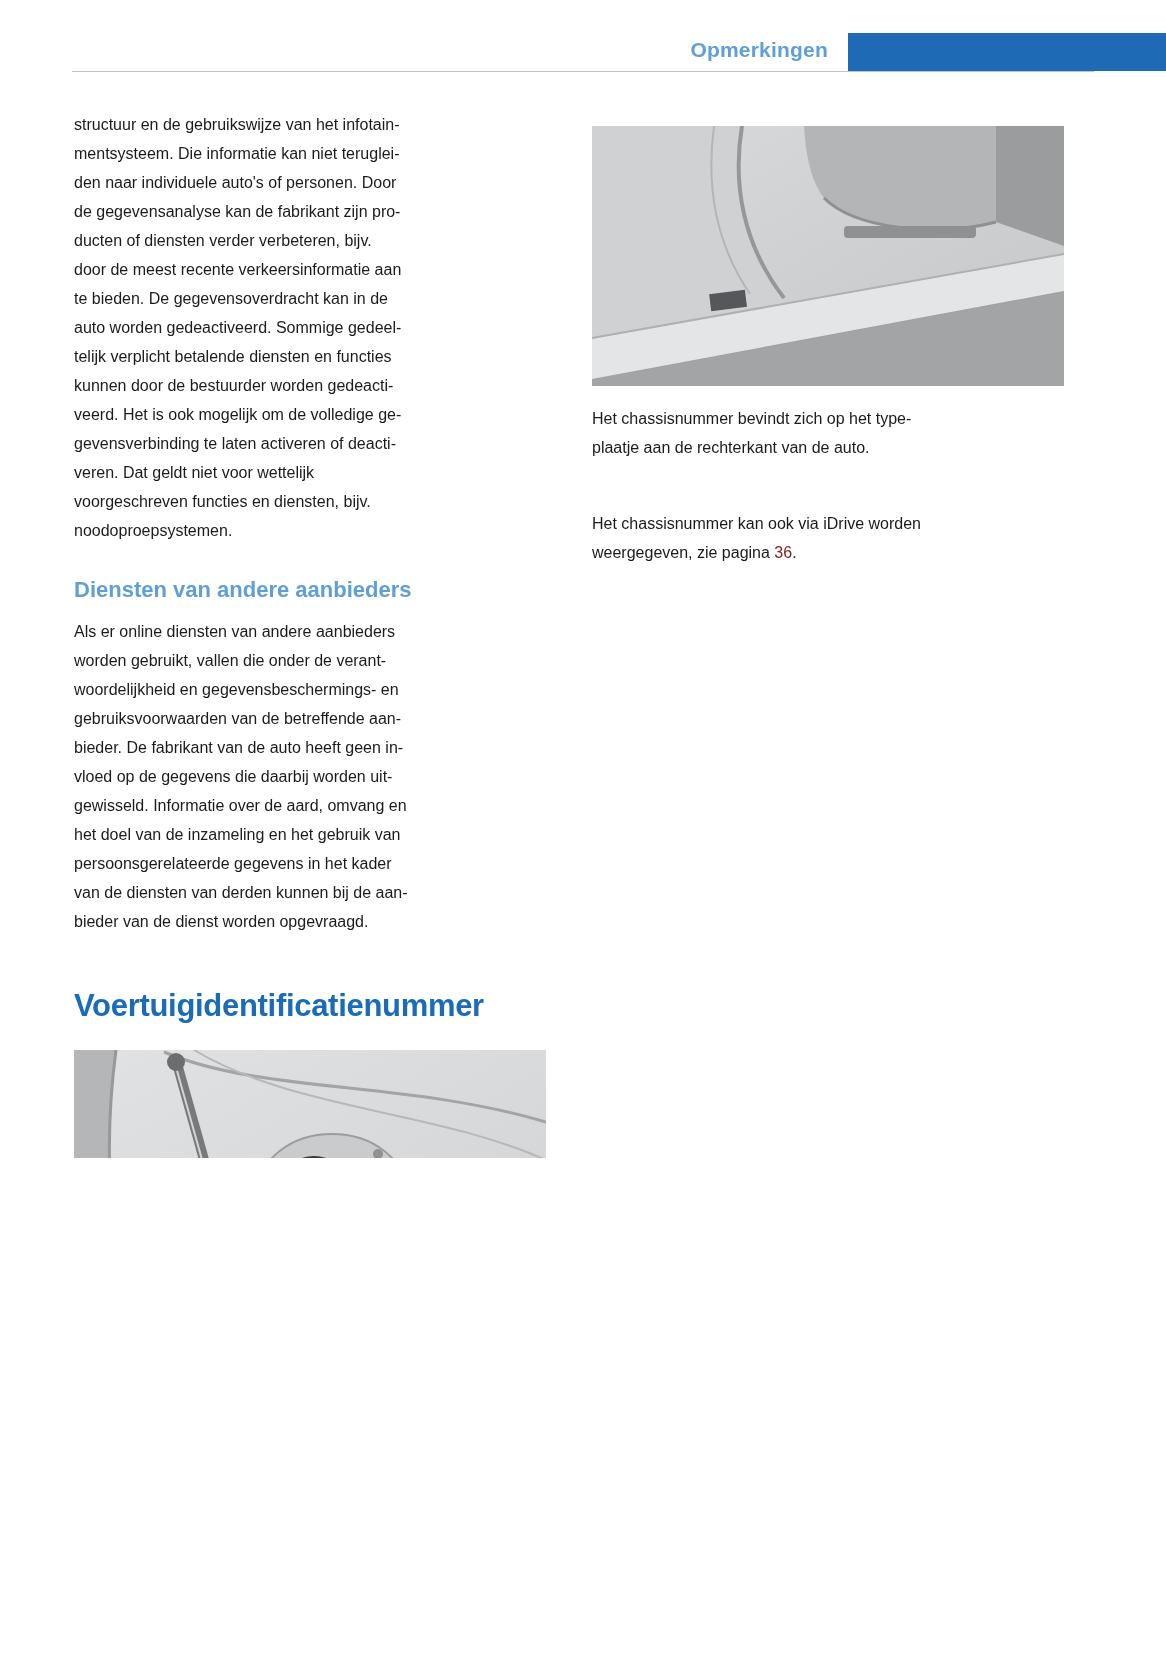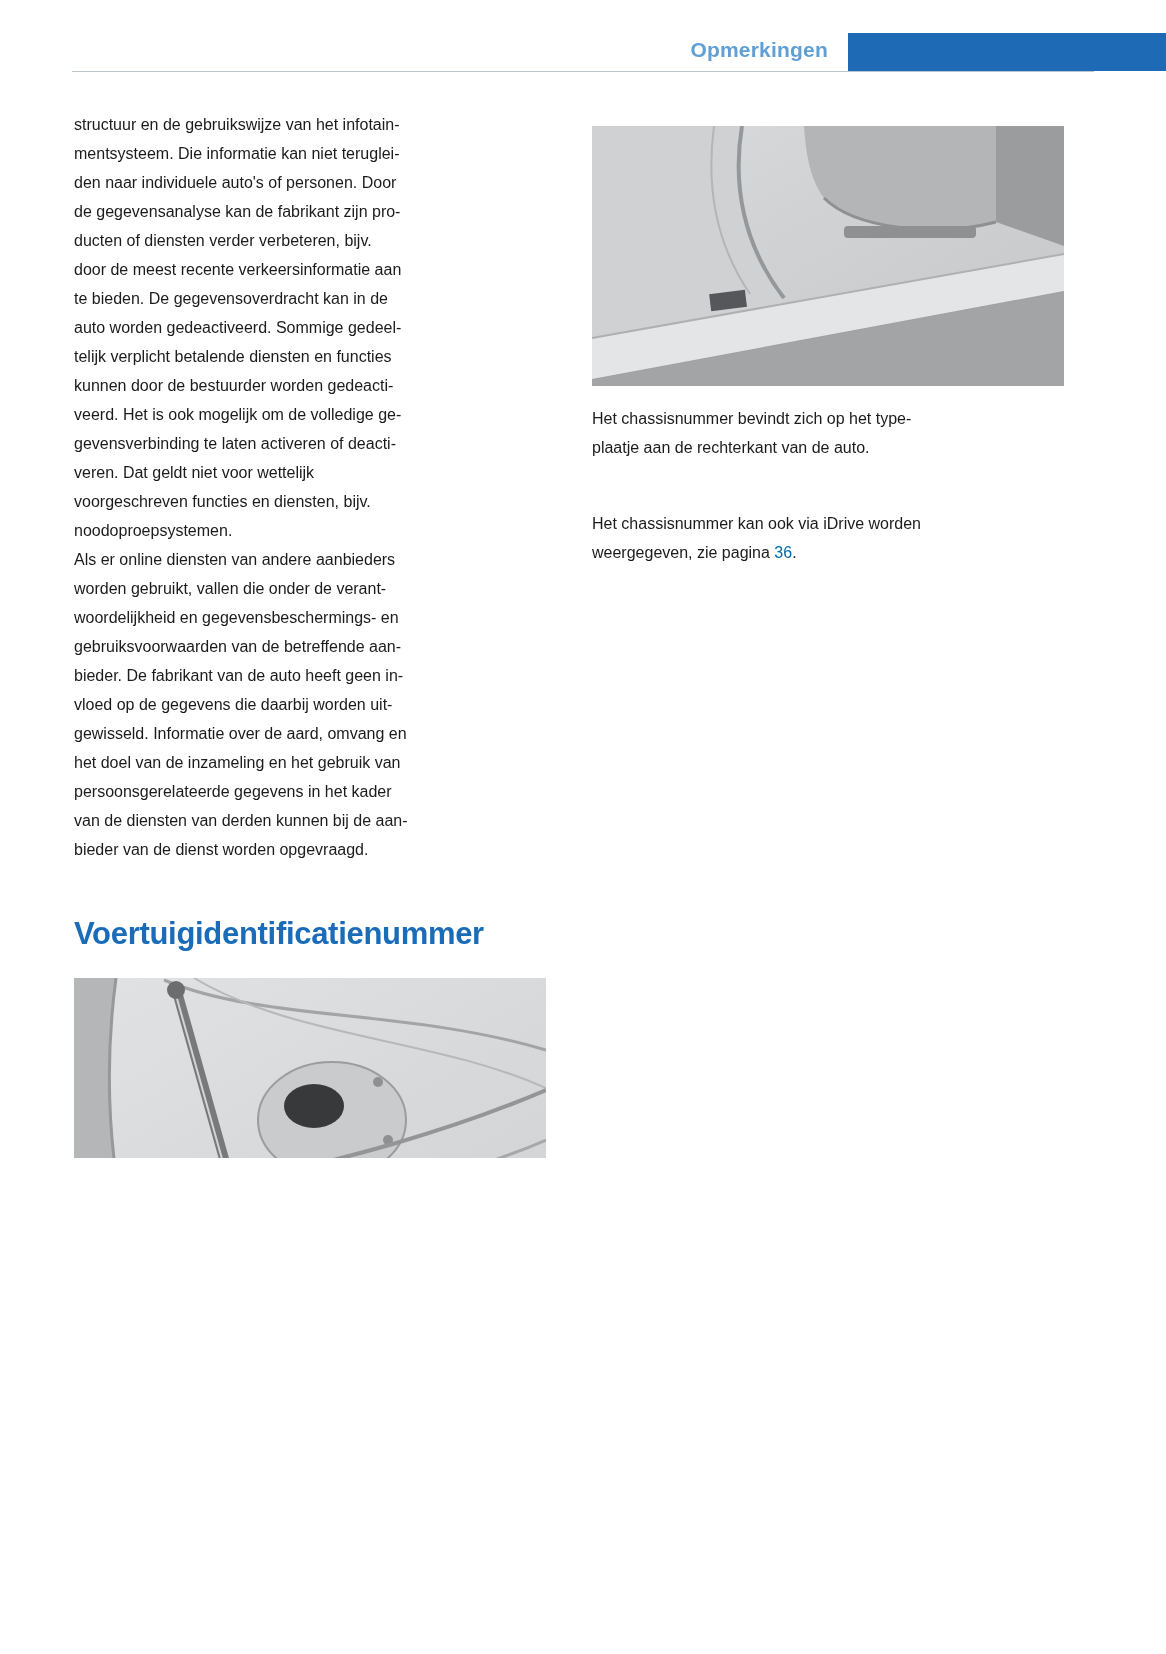--- a/index.html
+++ b/index.html
@@ -87,21 +87,21 @@
   }
   .figure svg { display: block; }
 
   .figure-caption {
     margin-top: 22px;
   }
 
   .para-gap { margin-top: 18px; }
 
   .inline-link {
-    color: #0369a1;
+    color: #7f1d1d;
     cursor: pointer;
   }
 
   
   .footer-rule {
     position: absolute;
     top: 1512px;
     left: 990px;
     width: 104px;
     border-top: 3px solid #1f6ab5;
@@ -135,20 +135,21 @@
 te bieden. De gegevensoverdracht kan in de
 auto worden gedeactiveerd. Sommige gedeel-
 telijk verplicht betalende diensten en functies
 kunnen door de bestuurder worden gedeacti-
 veerd. Het is ook mogelijk om de volledige ge-
 gevensverbinding te laten activeren of deacti-
 veren. Dat geldt niet voor wettelijk
 voorgeschreven functies en diensten, bijv.
 noodoproepsystemen.</div>
 
+    <div class="sub-heading">Diensten van andere aanbieders</div>
 
     <div class="body-text">Als er online diensten van andere aanbieders
 worden gebruikt, vallen die onder de verant-
 woordelijkheid en gegevensbeschermings- en
 gebruiksvoorwaarden van de betreffende aan-
 bieder. De fabrikant van de auto heeft geen in-
 vloed op de gegevens die daarbij worden uit-
 gewisseld. Informatie over de aard, omvang en
 het doel van de inzameling en het gebruik van
 persoonsgerelateerde gegevens in het kader

